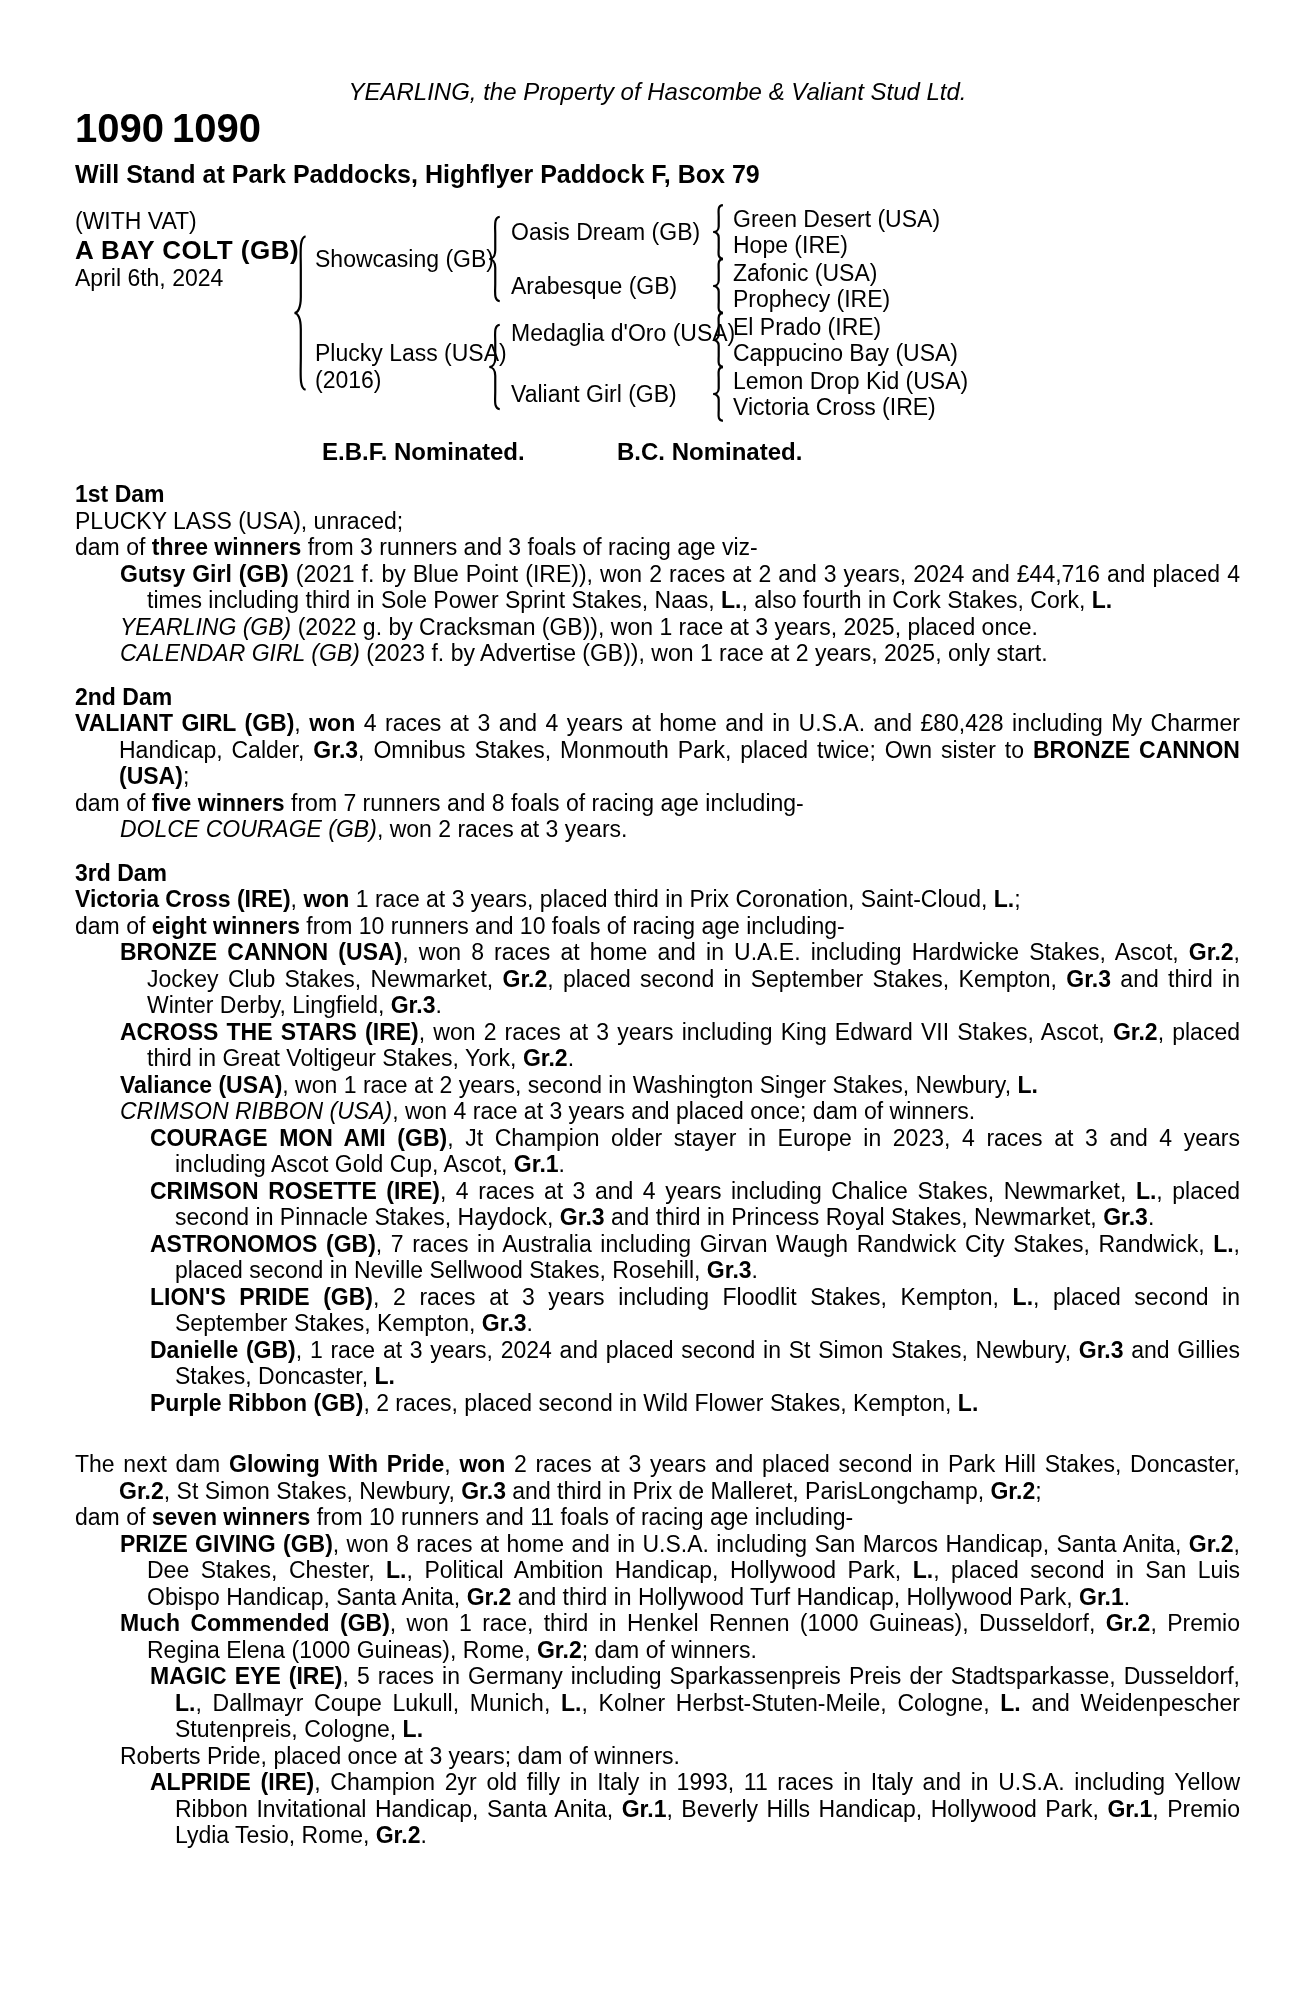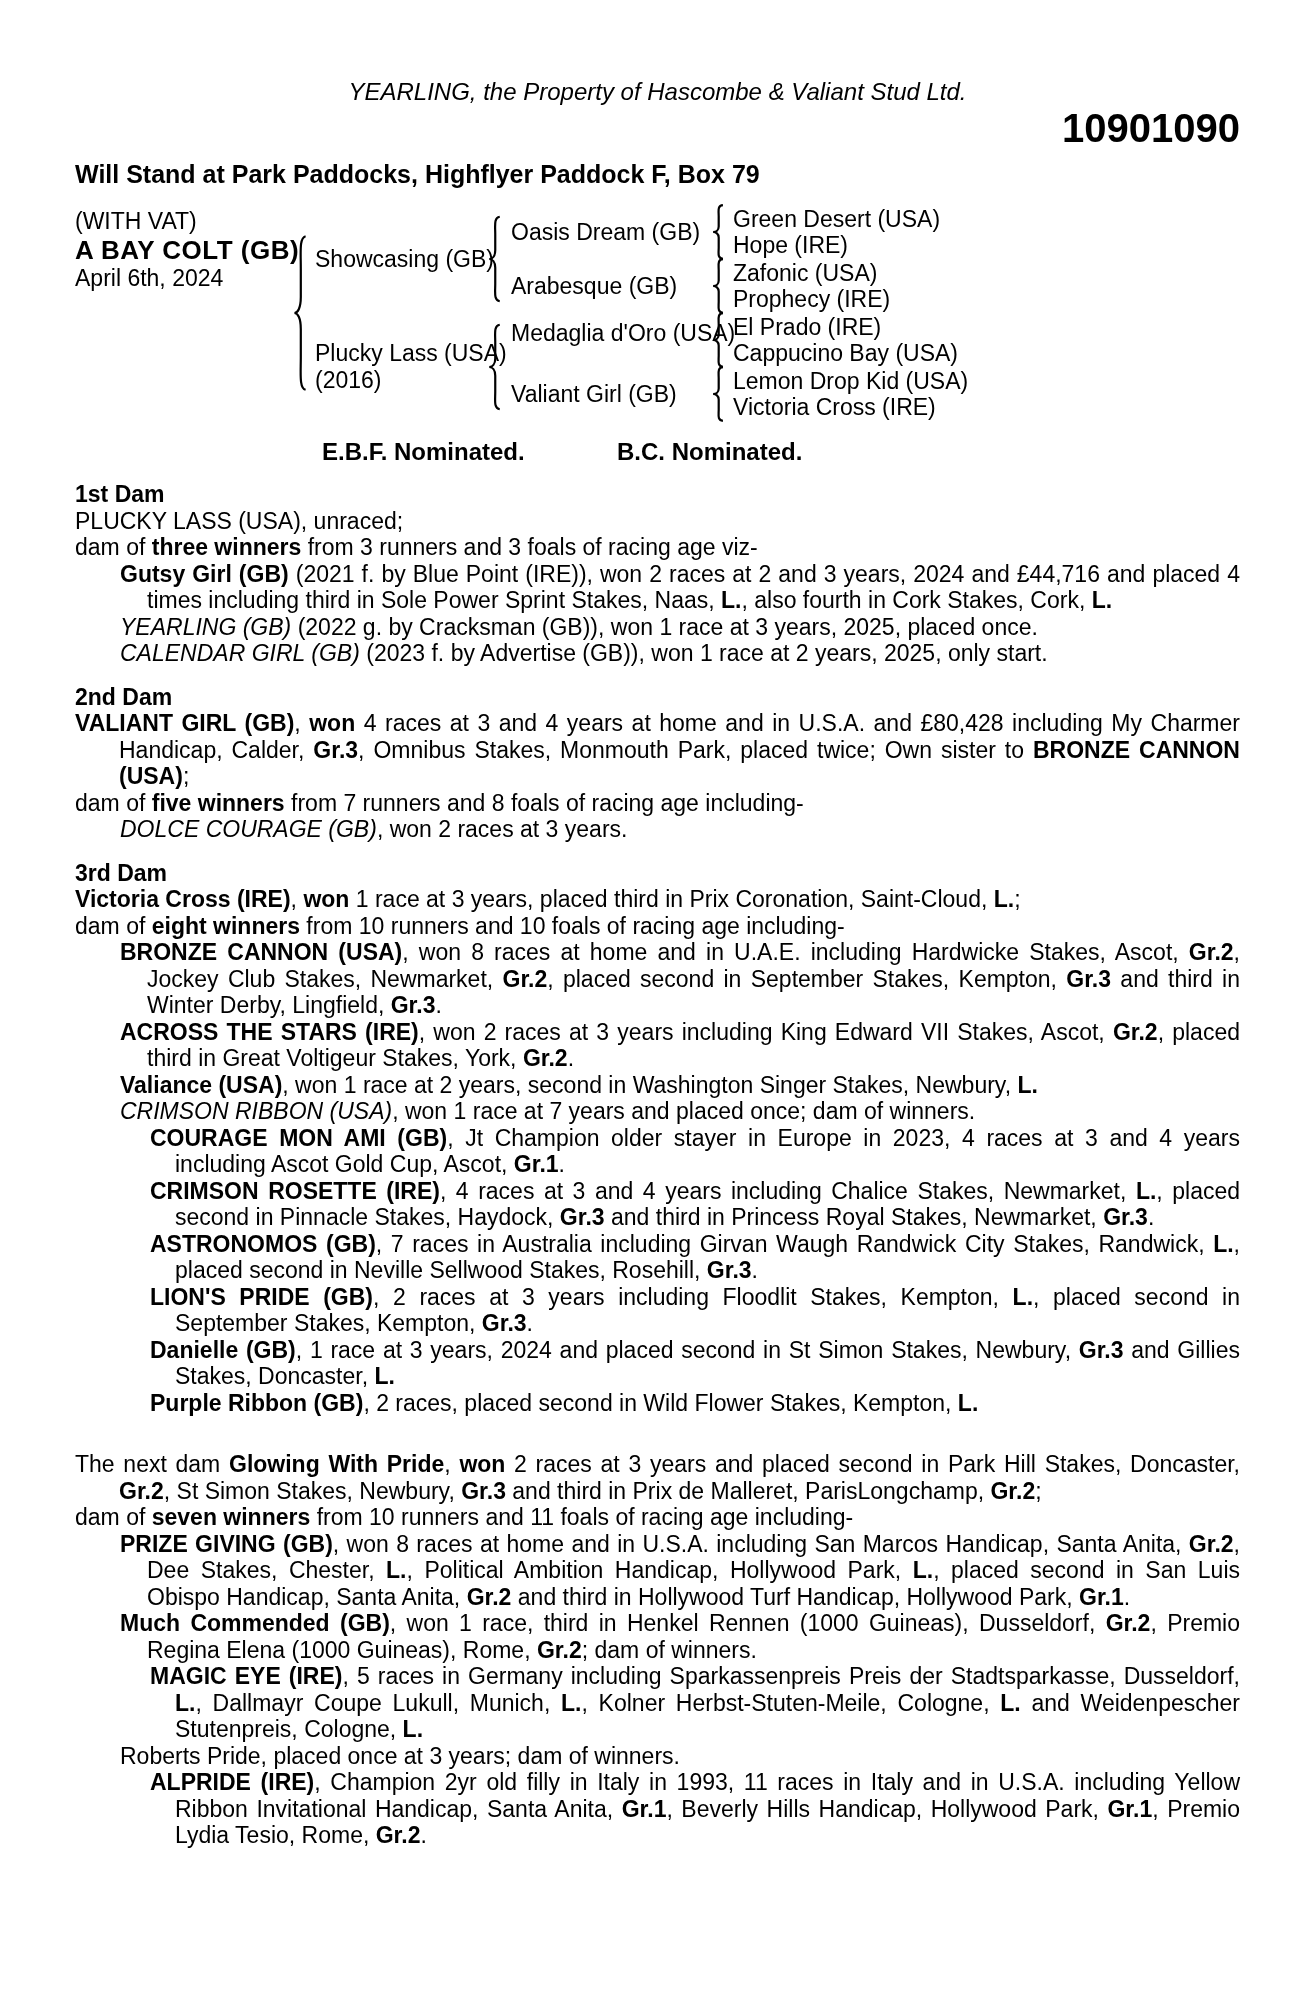--- a/index.html
+++ b/index.html
@@ -18,24 +18,25 @@
   }
   .property-line {
     margin-top:78px;
     text-align:center;
     font-style:italic;
     font-size:24px;
     line-height:28px;
   }
   .lot-row {
     display:flex;
-    justify-content:flex-end;
+    justify-content:flex-start;
     font-weight:700;
     font-size:40px;
     line-height:44px;
+    gap:8px;
   }
   .stand-line {
     margin-top:10px;
     font-weight:700;
     font-size:25px;
     line-height:28px;
   }
   
   .pedigree {
     position:relative;
@@ -148,21 +149,21 @@
       <div class="sec-head">2nd Dam</div>
       <p class="ind0"><span class="b">VALIANT GIRL (GB)</span><span>, </span><span class="b">won</span><span> 4 races at 3 and 4 years at home and in U.S.A. and £80,428 including My Charmer Handicap, Calder, </span><span class="b">Gr.3</span><span>, Omnibus Stakes, Monmouth Park, placed twice; Own sister to </span><span class="b">BRONZE CANNON (USA)</span><span>;</span></p>
       <p class="ind0"><span>dam of </span><span class="b">five winners</span><span> from 7 runners and 8 foals of racing age including-</span></p>
       <p class="ind1"><span class="i">DOLCE COURAGE (GB)</span><span>, won 2 races at 3 years.</span></p>
       <div class="sec-head">3rd Dam</div>
       <p class="ind0"><span class="b">Victoria Cross (IRE)</span><span>, </span><span class="b">won</span><span> 1 race at 3 years, placed third in Prix Coronation, Saint-Cloud, </span><span class="b">L.</span><span>;</span></p>
       <p class="ind0"><span>dam of </span><span class="b">eight winners</span><span> from 10 runners and 10 foals of racing age including-</span></p>
       <p class="ind1"><span class="b">BRONZE CANNON (USA)</span><span>, won 8 races at home and in U.A.E. including Hardwicke Stakes, Ascot, </span><span class="b">Gr.2</span><span>, Jockey Club Stakes, Newmarket, </span><span class="b">Gr.2</span><span>, placed second in September Stakes, Kempton, </span><span class="b">Gr.3</span><span> and third in Winter Derby, Lingfield, </span><span class="b">Gr.3</span><span>.</span></p>
       <p class="ind1"><span class="b">ACROSS THE STARS (IRE)</span><span>, won 2 races at 3 years including King Edward VII Stakes, Ascot, </span><span class="b">Gr.2</span><span>, placed third in Great Voltigeur Stakes, York, </span><span class="b">Gr.2</span><span>.</span></p>
       <p class="ind1"><span class="b">Valiance (USA)</span><span>, won 1 race at 2 years, second in Washington Singer Stakes, Newbury, </span><span class="b">L.</span></p>
-      <p class="ind1"><span class="i">CRIMSON RIBBON (USA)</span><span>, won 1 race at 7 years and placed once; dam of winners.</span></p>
+      <p class="ind1"><span class="i">CRIMSON RIBBON (USA)</span><span>, won 4 race at 3 years and placed once; dam of winners.</span></p>
       <p class="ind2"><span class="b">COURAGE MON AMI (GB)</span><span>, Jt Champion older stayer in Europe in 2023, 4 races at 3 and 4 years including Ascot Gold Cup, Ascot, </span><span class="b">Gr.1</span><span>.</span></p>
       <p class="ind2"><span class="b">CRIMSON ROSETTE (IRE)</span><span>, 4 races at 3 and 4 years including Chalice Stakes, Newmarket, </span><span class="b">L.</span><span>, placed second in Pinnacle Stakes, Haydock, </span><span class="b">Gr.3</span><span> and third in Princess Royal Stakes, Newmarket, </span><span class="b">Gr.3</span><span>.</span></p>
       <p class="ind2"><span class="b">ASTRONOMOS (GB)</span><span>, 7 races in Australia including Girvan Waugh Randwick City Stakes, Randwick, </span><span class="b">L.</span><span>, placed second in Neville Sellwood Stakes, Rosehill, </span><span class="b">Gr.3</span><span>.</span></p>
       <p class="ind2"><span class="b">LION'S PRIDE (GB)</span><span>, 2 races at 3 years including Floodlit Stakes, Kempton, </span><span class="b">L.</span><span>, placed second in September Stakes, Kempton, </span><span class="b">Gr.3</span><span>.</span></p>
       <p class="ind2"><span class="b">Danielle (GB)</span><span>, 1 race at 3 years, 2024 and placed second in St Simon Stakes, Newbury, </span><span class="b">Gr.3</span><span> and Gillies Stakes, Doncaster, </span><span class="b">L.</span></p>
       <p class="ind2"><span class="b">Purple Ribbon (GB)</span><span>, 2 races, placed second in Wild Flower Stakes, Kempton, </span><span class="b">L.</span></p>
       <p class="ind0 gap"><span>The next dam </span><span class="b">Glowing With Pride</span><span>, </span><span class="b">won</span><span> 2 races at 3 years and placed second in Park Hill Stakes, Doncaster, </span><span class="b">Gr.2</span><span>, St Simon Stakes, Newbury, </span><span class="b">Gr.3</span><span> and third in Prix de Malleret, ParisLongchamp, </span><span class="b">Gr.2</span><span>;</span></p>
       <p class="ind0"><span>dam of </span><span class="b">seven winners</span><span> from 10 runners and 11 foals of racing age including-</span></p>
       <p class="ind1"><span class="b">PRIZE GIVING (GB)</span><span>, won 8 races at home and in U.S.A. including San Marcos Handicap, Santa Anita, </span><span class="b">Gr.2</span><span>, Dee Stakes, Chester, </span><span class="b">L.</span><span>, Political Ambition Handicap, Hollywood Park, </span><span class="b">L.</span><span>, placed second in San Luis Obispo Handicap, Santa Anita, </span><span class="b">Gr.2</span><span> and third in Hollywood Turf Handicap, Hollywood Park, </span><span class="b">Gr.1</span><span>.</span></p>
       <p class="ind1"><span class="b">Much Commended (GB)</span><span>, won 1 race, third in Henkel Rennen (1000 Guineas), Dusseldorf, </span><span class="b">Gr.2</span><span>, Premio Regina Elena (1000 Guineas), Rome, </span><span class="b">Gr.2</span><span>; dam of winners.</span></p>

